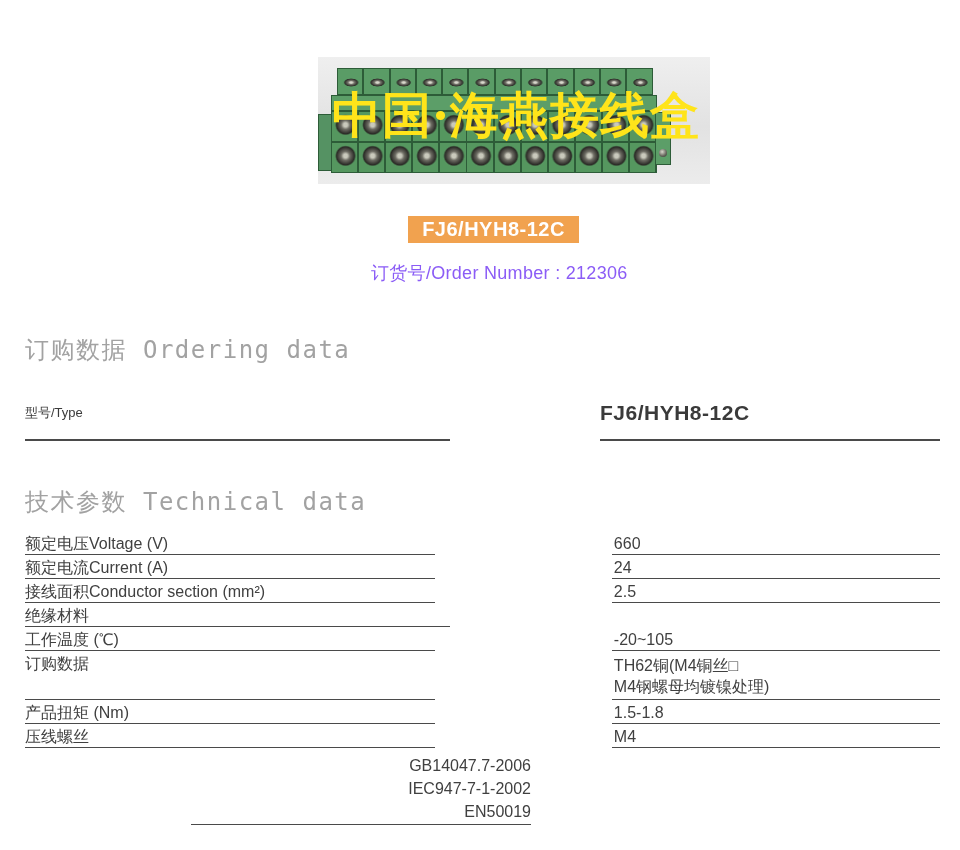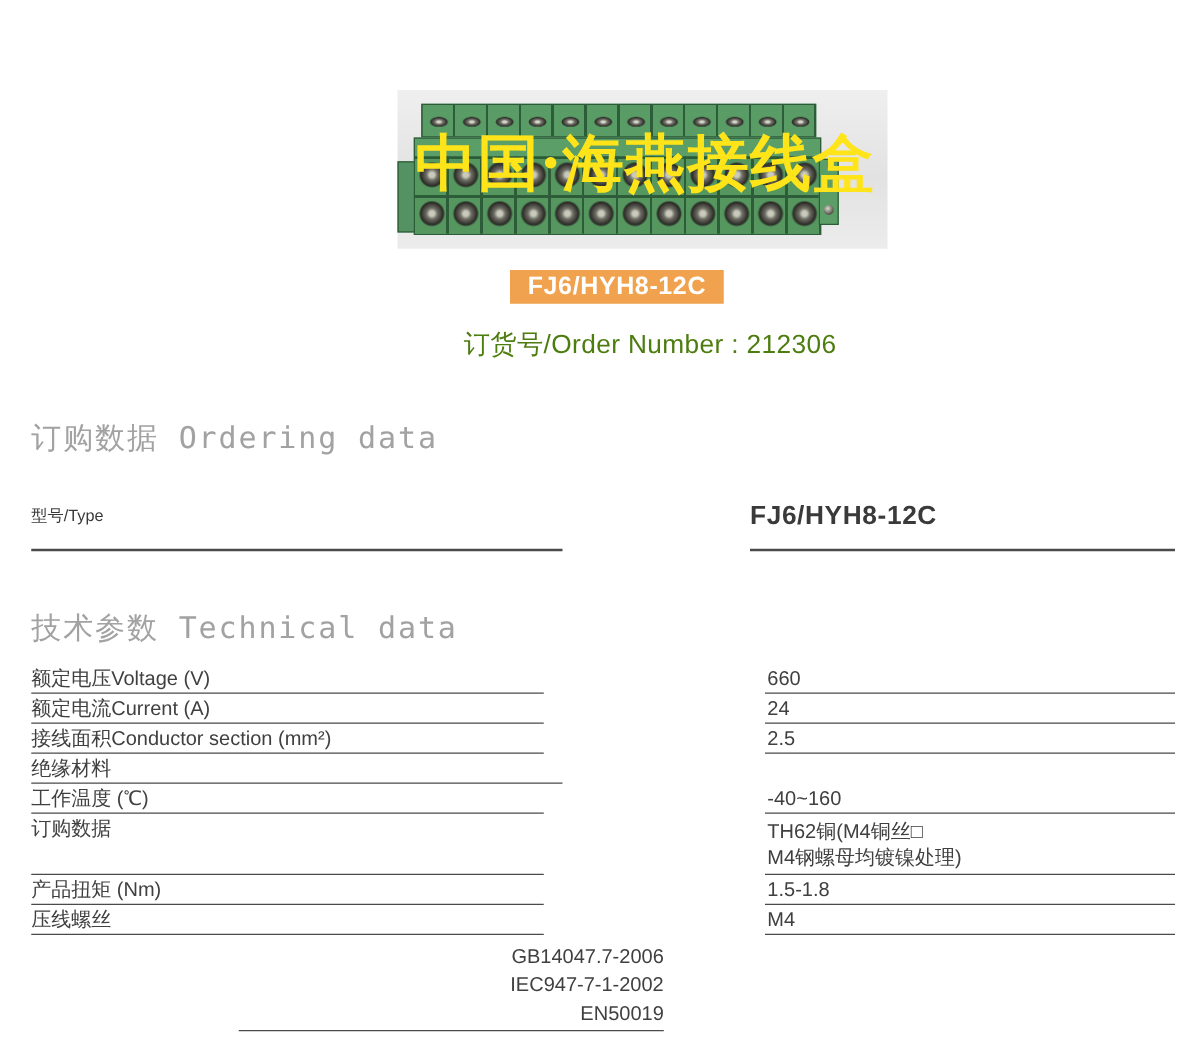--- a/index.html
+++ b/index.html
@@ -4,21 +4,21 @@
 <style>
   * { margin:0; padding:0; box-sizing:border-box; }
   html,body { background:#ffffff; }
   .page {
     position:relative; width:960px; height:850px; background:#ffffff;
     font-family:"Liberation Sans", sans-serif; color:#3f3f3f; overflow:hidden;
   }
 
   
   .figure {
-    position:absolute; left:318px; top:72px; width:392px; height:127px;
+    position:absolute; left:318px; top:57px; width:392px; height:127px;
     background:linear-gradient(180deg,#efefef 0%,#e2e2e2 55%,#ececec 100%);
     padding-left:44px;
   }
   .strip {
     position:absolute; left:19px; top:11px; width:316px; height:27px;
     background-color:#5a9c66; border:1px solid #2d5c38;
     background-image:
       radial-gradient(ellipse 8px 4.5px at 50% 52%, #d8d8cc 0 1.5px, #7a7970 3px, #2b2b27 6.5px, rgba(0,0,0,0) 7.5px),
       repeating-linear-gradient(90deg, rgba(0,0,0,0) 0 24.3px, #2d5c38 24.3px 26.3px);
     background-size:26.3px 26px, auto;
@@ -57,21 +57,21 @@
   }
 
   
   .badge {
     position:absolute; left:408px; top:216px; width:171px; height:27px;
     background:#f1a24f; color:#ffffff; font-weight:bold; font-size:20px;
     text-align:center; line-height:27px; letter-spacing:0.5px;
   }
   .order {
     position:absolute; left:371px; top:261px;
-    font-size:21px; color:#4d7c0f; letter-spacing:0.3px;
+    font-size:18px; color:#8b5cf6; letter-spacing:0.3px;
   }
 
   
   .sec-heading {
     position:absolute; left:25px;
     font-family:"DejaVu Sans Mono", monospace;
     font-size:24px; color:#a2a2a2; letter-spacing:1.5px; white-space:nowrap;
   }
   .sec-ordering { top:334px; }
   .sec-technical { top:486px; }
@@ -147,21 +147,21 @@
       <div class="spec-gap"></div>
       <div class="spec-cell spec-value">2.5</div>
     </div>
     <div class="spec-row h1">
       <div class="spec-cell spec-label">绝缘材料</div>
       <div class="spec-gap"></div>
     </div>
     <div class="spec-row h1">
       <div class="spec-cell spec-label">工作温度 (℃)</div>
       <div class="spec-gap"></div>
-      <div class="spec-cell spec-value">-40~160</div>
+      <div class="spec-cell spec-value">-20~105</div>
     </div>
     <div class="spec-row h2">
       <div class="spec-cell spec-label">订购数据</div>
       <div class="spec-gap"></div>
       <div class="spec-cell spec-value">TH62铜(M4铜丝□
 M4钢螺母均镀镍处理)</div>
     </div>
     <div class="spec-row h1">
       <div class="spec-cell spec-label">产品扭矩 (Nm)</div>
       <div class="spec-gap"></div>

